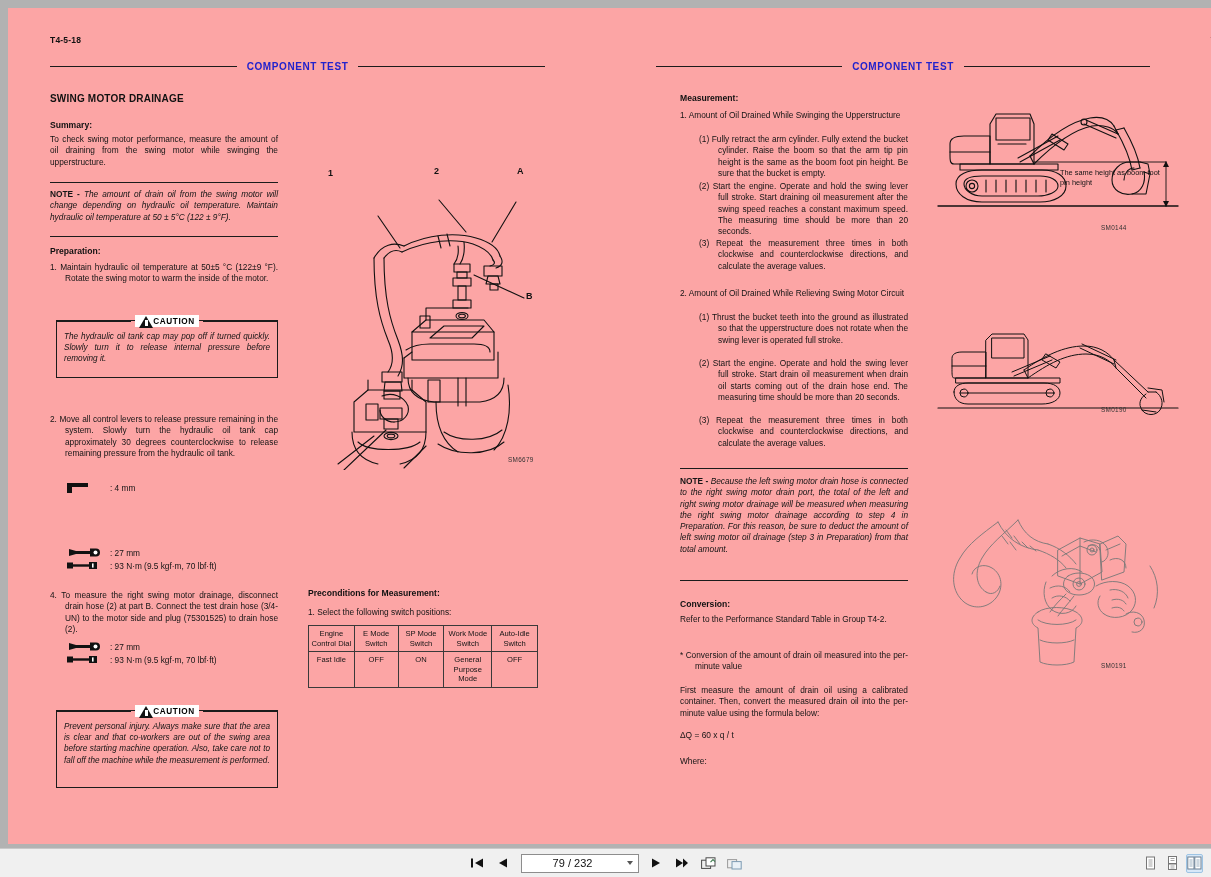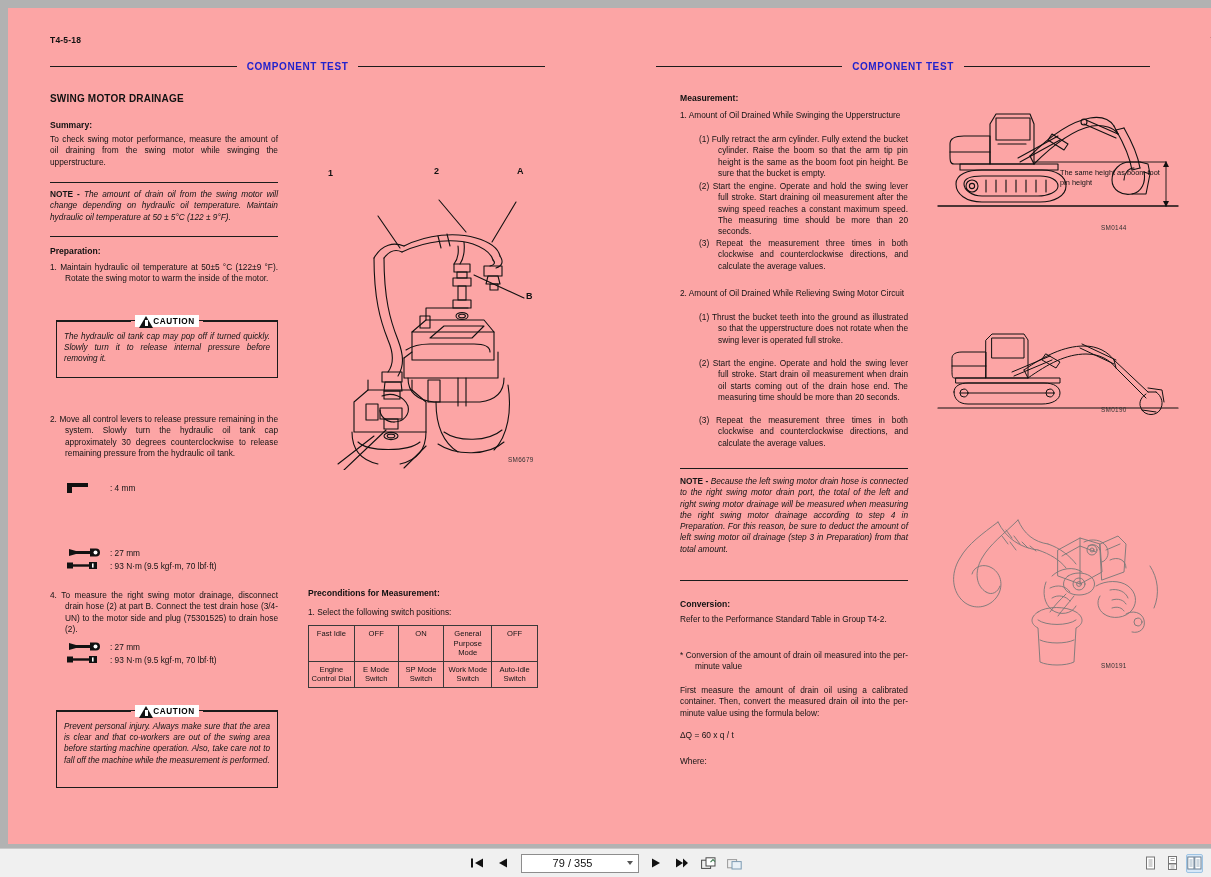--- a/index.html
+++ b/index.html
@@ -503,32 +503,32 @@
 
       <div class="fig-id" style="left:500px; top:448px;">SM6679</div>
 
       <div class="h2" style="left:300px; top:580px;">Preconditions for Measurement:</div>
 
       <div class="num" style="left:300px; top:599px; width:232px;">1. Select the following switch positions:</div>
 
       <table class="sw" style="left:300px; top:617px; width:230px;">
         <tbody>
             <tr>
+          <th style="width:46px">Engine Control Dial</th>
+          <th style="width:44px">E Mode Switch</th>
+          <th style="width:46px">SP Mode Switch</th>
+          <th style="width:48px">Work Mode Switch</th>
+          <th style="width:46px">Auto-Idle Switch</th>
+        </tr>
+        <tr>
           <td>Fast Idle</td>
           <td>OFF</td>
           <td>ON</td>
           <td>General Purpose Mode</td>
           <td>OFF</td>
-        </tr>
-        <tr>
-          <th style="width:46px">Engine Control Dial</th>
-          <th style="width:44px">E Mode Switch</th>
-          <th style="width:46px">SP Mode Switch</th>
-          <th style="width:48px">Work Mode Switch</th>
-          <th style="width:46px">Auto-Idle Switch</th>
         </tr>
       </tbody>
         </table>
 
     </div>
   </div>
 
   <div class="page" id="page-right">
     <div class="page-inner">
 
@@ -751,21 +751,21 @@
         </svg>
       </div>
 
       <div class="tb-btn">
         <svg width="12" height="12" viewBox="0 0 12 12">
           <path d="M10 1.5 L2 6 L10 10.5 Z" fill="#111"></path>
         </svg>
       </div>
 
       <div class="pagebox">
-        <span class="val">79 / 355</span>
+        <span class="val">79 / 232</span>
         <span class="caret"></span>
       </div>
 
       <div class="tb-btn">
         <svg width="12" height="12" viewBox="0 0 12 12">
           <path d="M2 1.5 L10 6 L2 10.5 Z" fill="#111"></path>
         </svg>
       </div>
 
       <div class="tb-btn">

